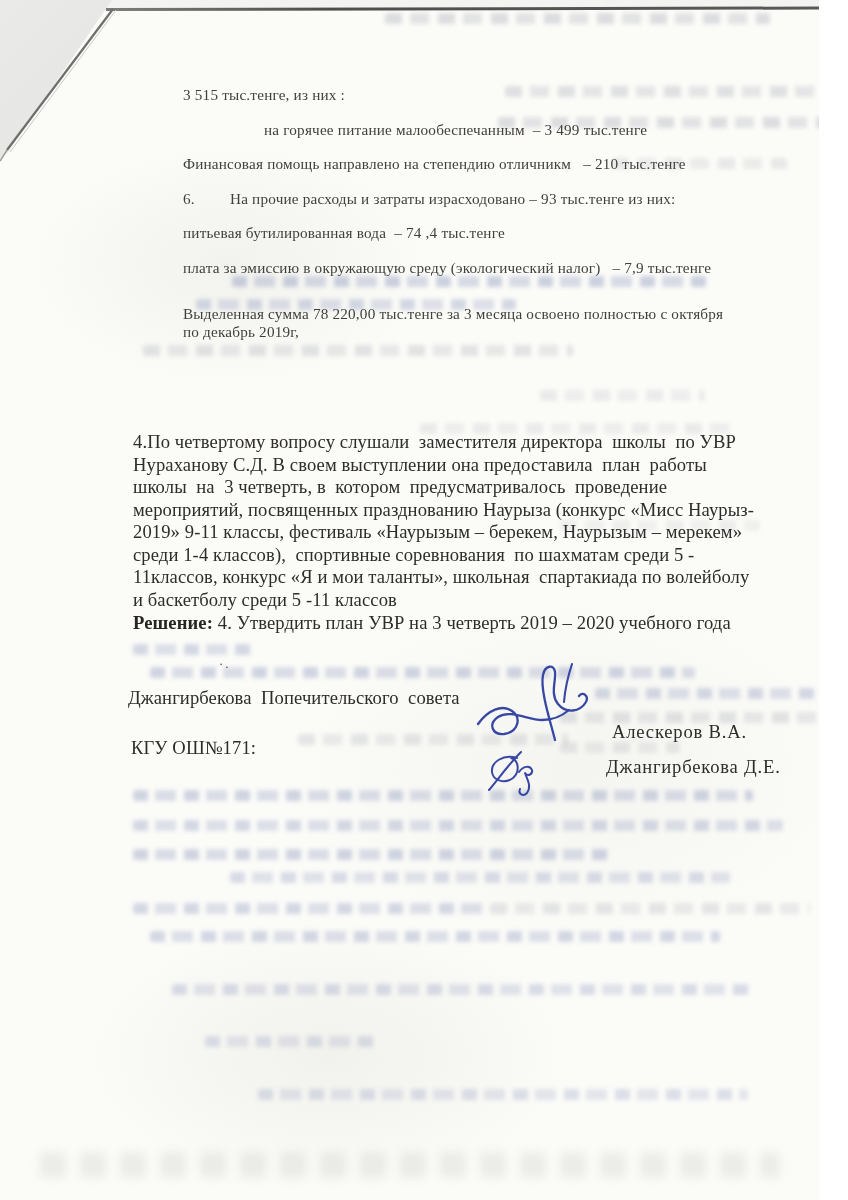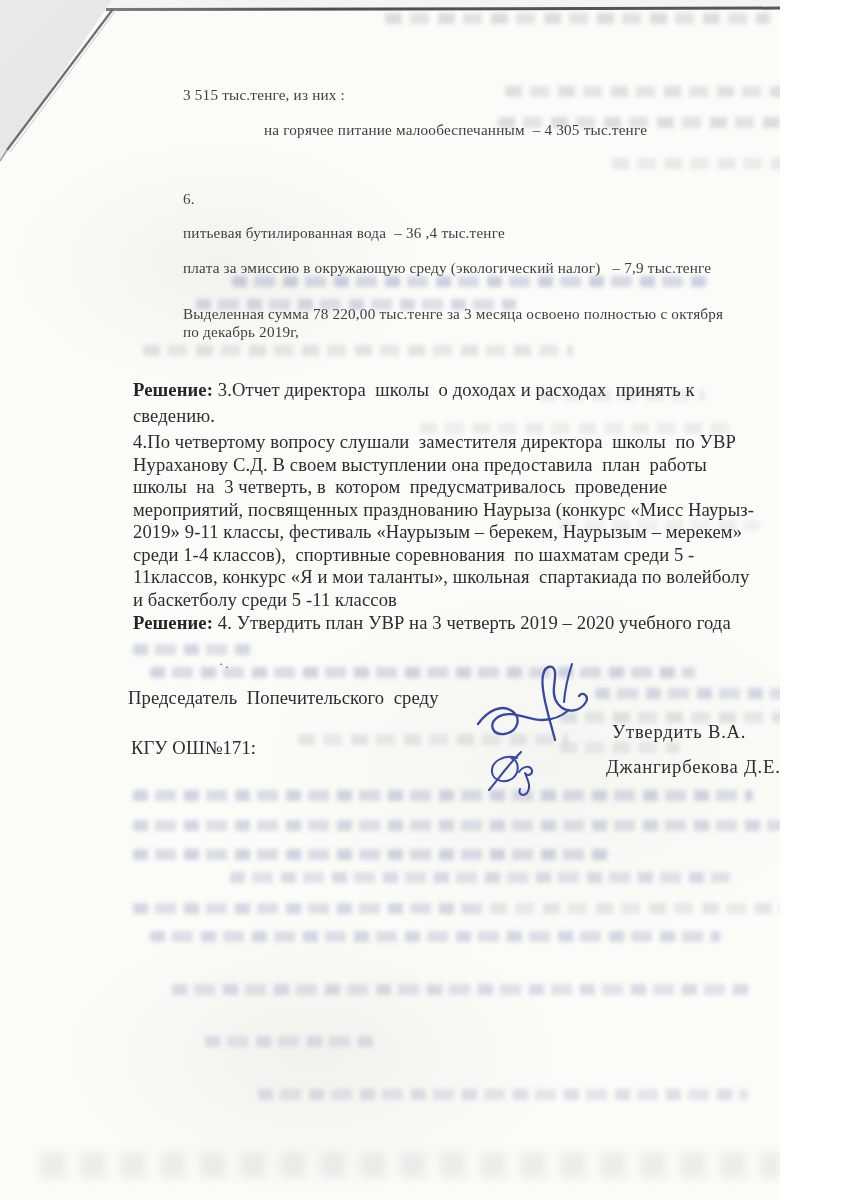--- a/index.html
+++ b/index.html
@@ -7,20 +7,21 @@
     position:relative;
     width:780px;height:1200px;
     background-color:#fbfbf8;
     background-image:
       radial-gradient(ellipse 300px 180px at 28% 22%, rgba(234,234,229,.55), rgba(234,234,229,0) 70%),
       radial-gradient(ellipse 420px 260px at 70% 64%, rgba(236,236,231,.45), rgba(236,236,231,0) 70%),
       radial-gradient(ellipse 360px 200px at 40% 88%, rgba(231,231,226,.5), rgba(231,231,226,0) 70%);
     overflow:hidden;
     font-family:"Liberation Serif","DejaVu Serif",serif;
     color:#3a3a38;
+    padding-left:39px;
   }
   
   .top-strip{position:absolute;left:0;top:0;width:848px;height:8px;background:#f3f3f1;}
   .top-edge-line{position:absolute;left:106px;top:8px;width:742px;height:2.5px;
     background:linear-gradient(90deg,#7d7d7b,#4e4e4c 30%,#5a5a58);transform:rotate(-0.12deg);transform-origin:left center;}
   .corner-wedge{position:absolute;left:0;top:0;width:120px;height:165px;
     background:linear-gradient(135deg,#eaeae8,#e4e4e2);
     clip-path:polygon(0 0,112px 0,8px 152px,0 160px);}
   .corner-svg{position:absolute;left:0;top:0;}
   
@@ -83,45 +84,45 @@
   <div class="bleed bleed-blue" style="left:230px;top:872px;width:500px;opacity:.45"></div>
   <div class="bleed bleed-blue" style="left:133px;top:903px;width:350px;opacity:.5"></div>
   <div class="bleed bleed-gray" style="left:490px;top:903px;width:320px;opacity:.4"></div>
   <div class="bleed bleed-blue" style="left:150px;top:931px;width:570px;opacity:.5"></div>
   <div class="bleed bleed-blue" style="left:172px;top:984px;width:580px;opacity:.45"></div>
   <div class="bleed bleed-blue" style="left:205px;top:1036px;width:175px;opacity:.4"></div>
   <div class="bleed bleed-blue" style="left:258px;top:1089px;width:490px;opacity:.4"></div>
   <div class="bottom-noise"></div>
 
   <div class="t small" style="left:183px;top:86px">3 515 тыс.тенге, из них :</div>
-  <div class="t small" style="left:264px;top:121px">на горячее питание малообеспечанным  – 4 305 тыс.тенге</div>
+  <div class="t small" style="left:264px;top:121px">на горячее питание малообеспечанным  – 3 499 тыс.тенге</div>
+  <div class="t small" style="left:183px;top:155px">Финансовая помощь направлено на степендию отличникм   – 210 тыс.тенге</div>
   <div class="t small" style="left:183px;top:190px">6.</div>
-  <div class="t small" style="left:183px;top:224px">питьевая бутилированная вода  – 36 ,4 тыс.тенге</div>
+  <div class="t small" style="left:230px;top:190px">На прочие расходы и затраты израсходовано – 93 тыс.тенге из них:</div>
+  <div class="t small" style="left:183px;top:224px">питьевая бутилированная вода  – 74 ,4 тыс.тенге</div>
   <div class="t small" style="left:183px;top:259px">плата за эмиссию в окружающую среду (экологический налог)   – 7,9 тыс.тенге</div>
   <div class="t small lh-small" style="left:183px;top:305px">Выделенная сумма 78 220,00 тыс.тенге за 3 месяца освоено полностью с октября
 по декабрь 2019г,</div>
 
-  <div class="t big dec3" style="left:133px;top:377px"><strong>Решение:</strong><span> 3.Отчет директора  школы  о доходах и расходах  принять к
-сведению.</span></div>
 
   <div class="t big lh-big" style="left:133px;top:431px">4.По четвертому вопросу слушали  заместителя директора  школы  по УВР
 Нураханову С.Д. В своем выступлении она предоставила  план  работы
 школы  на  3 четверть, в  котором  предусматривалось  проведение
 мероприятий, посвященных празднованию Наурыза (конкурс «Мисс Наурыз-
 2019» 9-11 классы, фестиваль «Наурызым – берекем, Наурызым – мерекем»
 среди 1-4 классов),  спортивные соревнования  по шахматам среди 5 -
 11классов, конкурс «Я и мои таланты», школьная  спартакиада по волейболу
 и баскетболу среди 5 -11 классов</div>
 
   <div class="t big" style="left:133px;top:612px"><strong>Решение:</strong><span> 4. Утвердить план УВР на 3 четверть 2019 – 2020 учебного года</span></div>
 
   <div class="dot-mark">·.</div>
-  <div class="t big" style="left:128px;top:687px">Председатель  Попечительского  среду</div>
+  <div class="t big" style="left:128px;top:687px">Джангирбекова  Попечительского  совета</div>
   <div class="t big" style="left:131px;top:737px">КГУ ОШ№171:</div>
-  <div class="t big name" style="left:612px;top:721px">Утвердить В.А.</div>
+  <div class="t big name" style="left:612px;top:721px">Алескеров В.А.</div>
   <div class="t big name" style="left:606px;top:756px">Джангирбекова Д.Е.</div>
 
   <svg class="sig" style="left:468px;top:658px" width="135" height="92" viewBox="0 0 135 92">
     <path class="sig-path" stroke-width="2.3" d="M 10 66 C 20 52 34 46 44 53 C 54 60 50 74 36 76 C 24 77 20 66 30 59 C 42 51 60 62 74 62 C 86 62 94 58 101 52" stroke="#3847a3"></path>
     <path class="sig-path" stroke-width="2.3" d="M 87 82 C 82 62 72 32 75 17 C 77 7 86 6 87 14 C 88 24 82 36 90 46 C 98 56 112 54 118 44 C 121 38 115 33 111 38" stroke="#3847a3"></path>
     <path class="sig-path" stroke-width="2.1" d="M 104 6 C 100 18 97 32 96 44" stroke="#3847a3"></path>
   </svg>
 
   <svg class="sig" style="left:483px;top:746px" width="64" height="52" viewBox="0 0 64 52">
     <path class="sig-path" stroke-width="2" d="M 34 12 C 20 8 8 16 9 26 C 10 35 22 38 30 32 C 37 26 36 14 28 12" stroke="#3847a3"></path>

